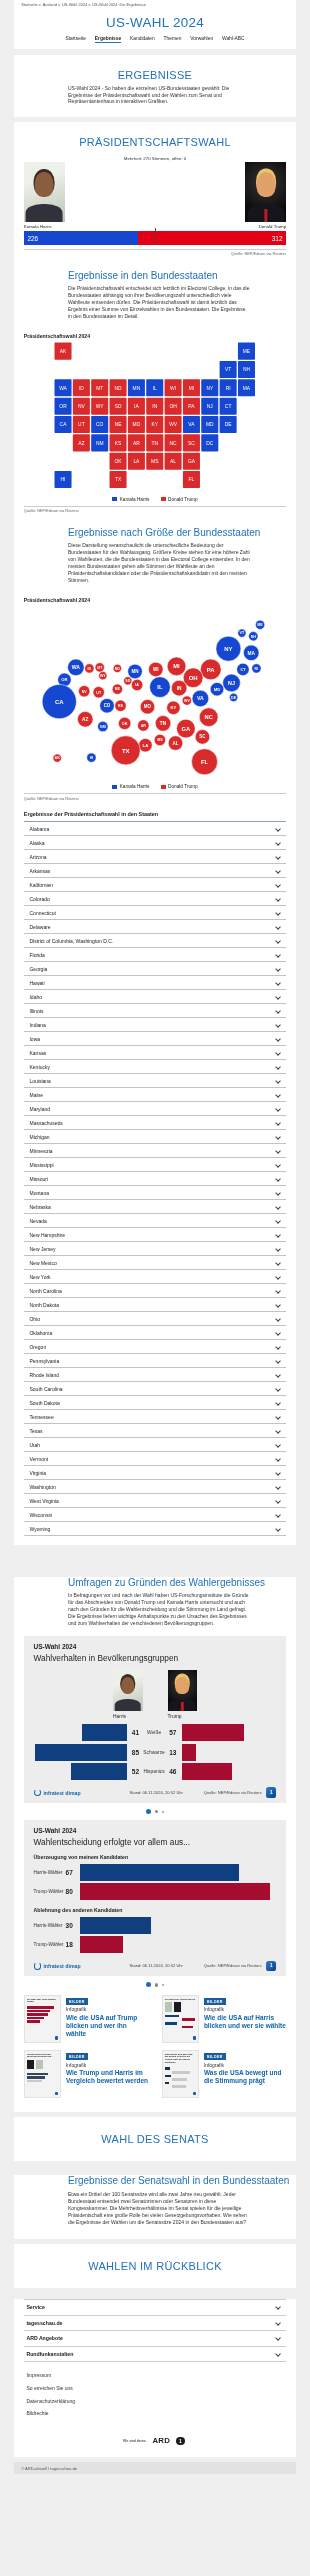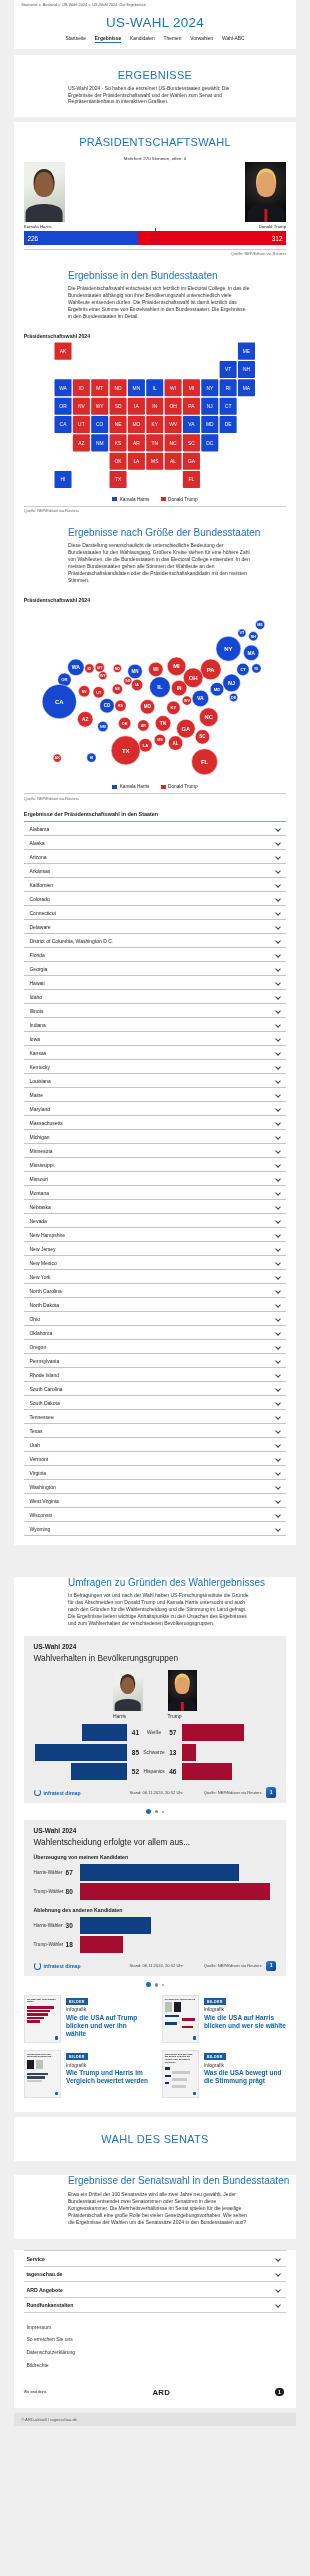--- a/index.html
+++ b/index.html
@@ -119,21 +119,21 @@
   .kicker{font-size:4.9px;color:#333;margin-top:2.6px;}
   .t-title{font-size:6.5px;line-height:8px;font-weight:bold;color:#1065ab;margin:1.6px 0 0;}
 
   
   .f-acc{margin-top:11.4px;}
   .f-row{display:flex;align-items:center;justify-content:space-between;height:14.5px;border-top:0.5px solid #ccc;cursor:pointer;}
   .f-row:last-of-type{border-bottom:0.5px solid #ccc;}
   .f-row .nm{font-size:5.2px;font-weight:bold;color:#222;padding-left:2.6px;}
   .f-links{margin-top:10.3px;}
   .f-links a{display:block;font-size:5px;color:#333;text-decoration:none;margin-bottom:6.7px;padding-left:2.6px;}
-  .ard-claim{display:flex;justify-content:space-between;align-items:center;gap:6px;padding:13.4px 2.6px 11.4px 0;}
+  .ard-claim{display:flex;justify-content:center;align-items:center;gap:6px;padding:13.4px 2.6px 11.4px 0;}
   .ard-claim .cl{font-size:3.6px;color:#1d1d1b;}
   .ard-claim .ard-word{font-size:7.8px;font-weight:bold;color:#1d1d1b;letter-spacing:0.3px;}
   .ard-one{width:8.3px;height:8.3px;border-radius:50%;background:#1d1d1b;color:#fff;font-size:5.2px;font-weight:bold;text-align:center;line-height:8.3px;}
   .copyright{background:#e2e2e2;height:12.4px;display:flex;align-items:center;font-size:4.1px;color:#555;padding-left:7.2px;}
 </style>
 </head>
 <body>
 
 <div class="page">
 
@@ -1038,20 +1038,23 @@
 
   <section class="card">
     <h2 class="section-title solo">WAHL DES SENATS</h2>
   </section>
 
   <section class="card" style="padding-bottom:13.4px;">
     <h3 class="sub-heading" style="margin-top:14.5px;">Ergebnisse der Senatswahl in den Bundesstaaten</h3>
     <p class="narrow">Etwa ein Drittel der 100 Senatssitze wird alle zwei Jahre neu gewählt. Jeder Bundesstaat entsendet zwei Senatorinnen oder Senatoren in diese Kongresskammer. Die Mehrheitsverhältnisse im Senat spielen für die jeweilige Präsidentschaft eine große Rolle bei vielen Gesetzgebungsvorhaben. Wie sehen die Ergebnisse der Wahlen um die Senatssitze 2024 in den Bundesstaaten aus?</p>
   </section>
 
+  <section class="card">
+    <h2 class="section-title solo">WAHLEN IM RÜCKBLICK</h2>
+  </section>
 
   <footer class="card">
     <div class="inner">
       <div class="f-acc" id="f-acc">
           <div class="f-row">
             <span class="nm">Service</span>
             <span class="chev"></span>
           </div>
           <div class="f-row">
             <span class="nm">tagesschau.de</span>

